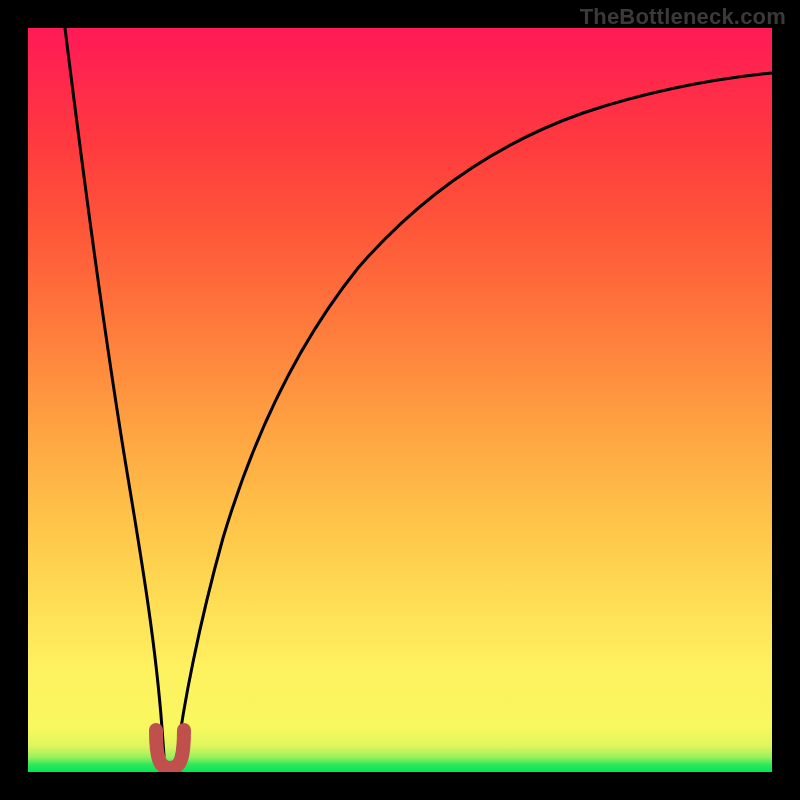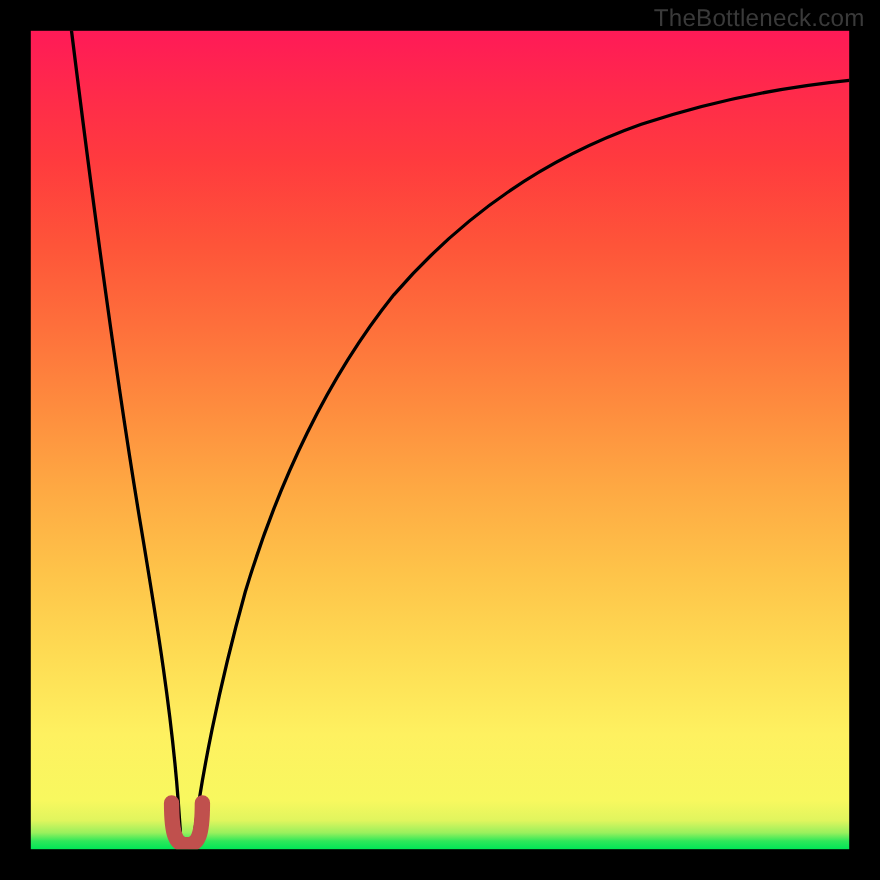--- a/index.html
+++ b/index.html
@@ -48,21 +48,21 @@
     width: 100%;
     height: 100%;
   }
   .watermark {
     position: absolute;
     top: 4px;
     right: 14px;
     color: #3a3a3a;
     font-size: 22px;
     letter-spacing: 0.2px;
-    font-weight: 400;
+    font-weight: 700;
     user-select: none;
   }
 </style>
 </head>
 <body>
 
 <div class="frame">
   <div class="plot">
     <svg viewBox="0 0 744 744" preserveAspectRatio="none">
 

